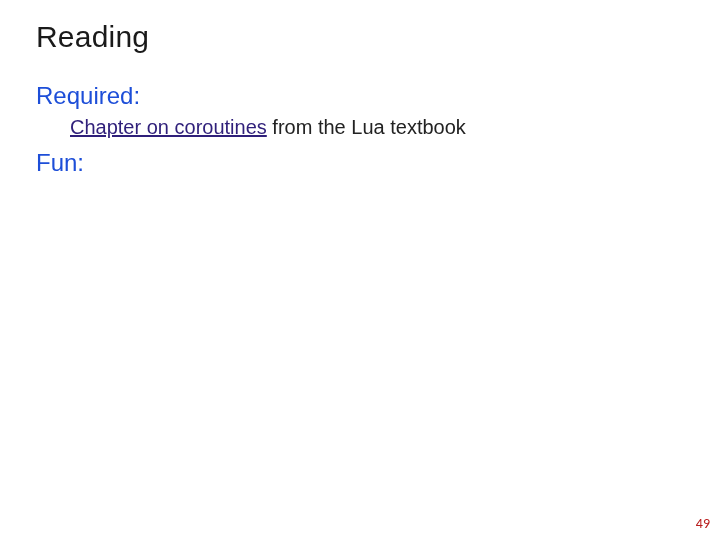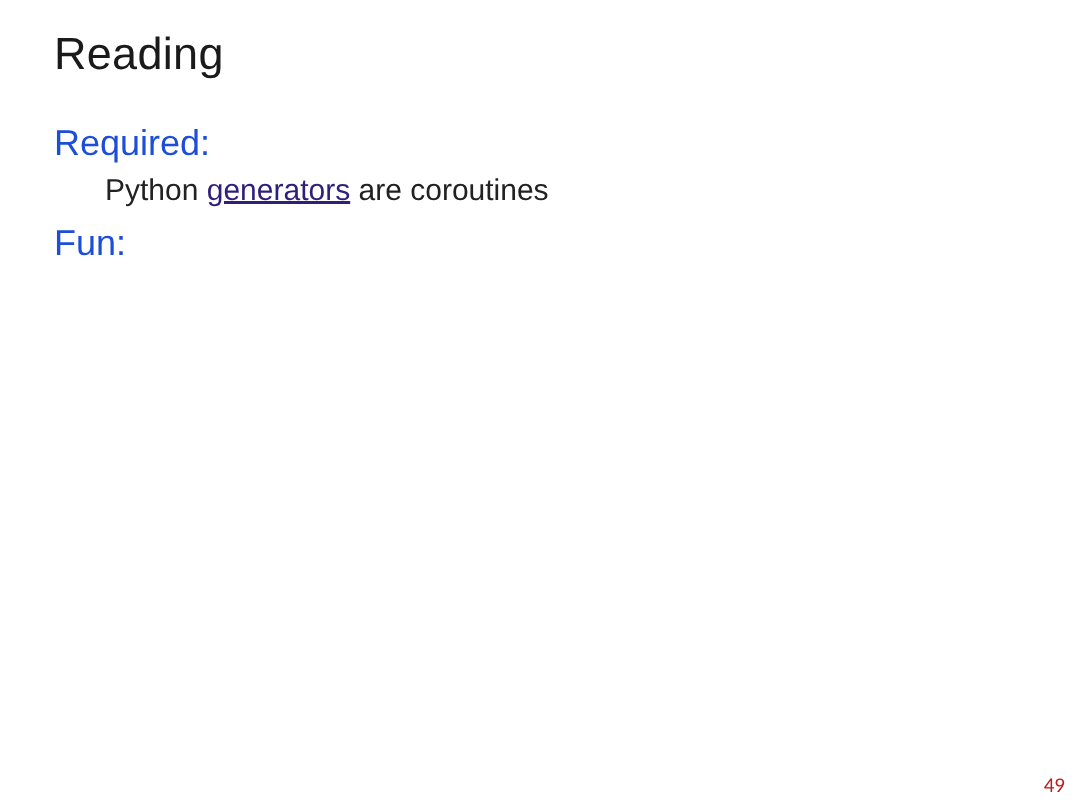--- a/index.html
+++ b/index.html
@@ -57,21 +57,21 @@
   }
 </style>
 </head>
 <body>
 
 <div class="slide">
 
   <div class="title">Reading</div>
 
   <div class="section-heading">Required:</div>
+  <div class="sub-item">
+    <span class="link">Chapter on coroutines</span><span> from the Lua textbook</span>
+  </div>
 
-  <div class="sub-item">
-    <span>Python </span><span class="link">generators</span><span> are coroutines</span>
-  </div>
 
   <div class="section-heading">Fun:</div>
 
   <div class="page-number">49</div>
 </div>
 
 </body></html>

